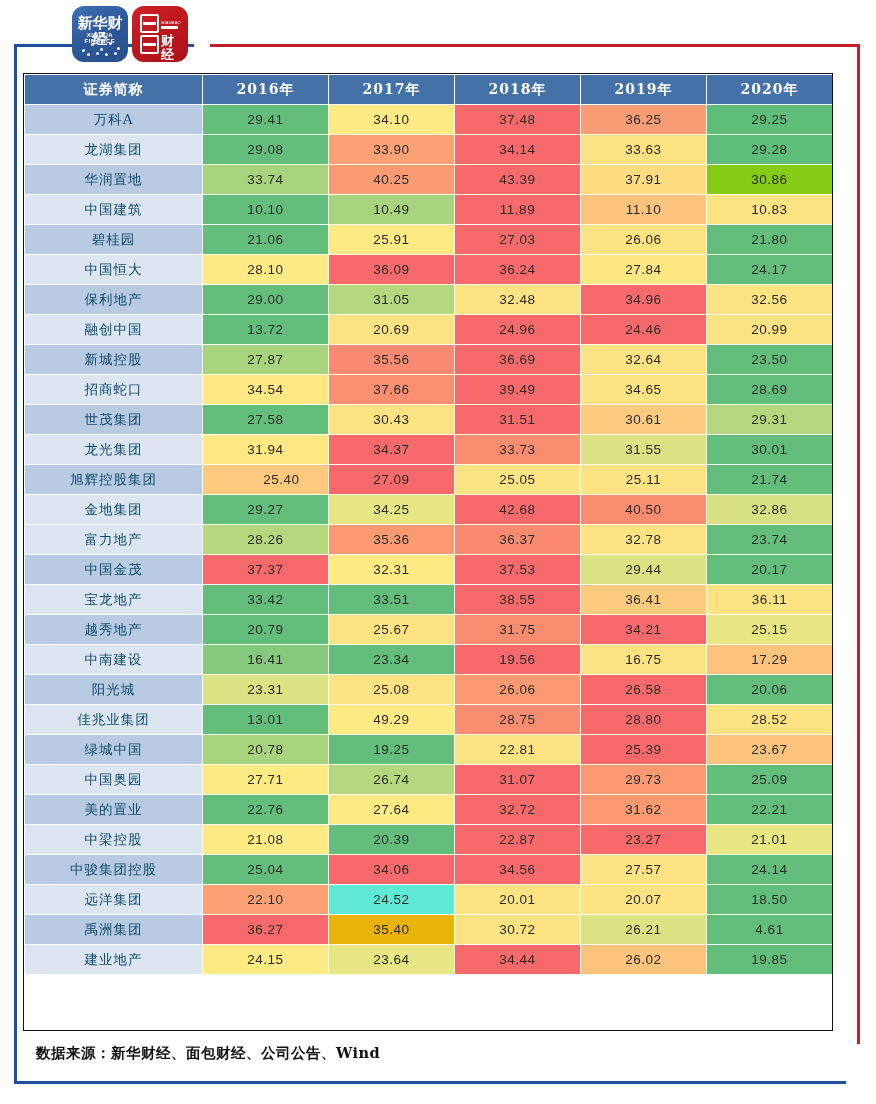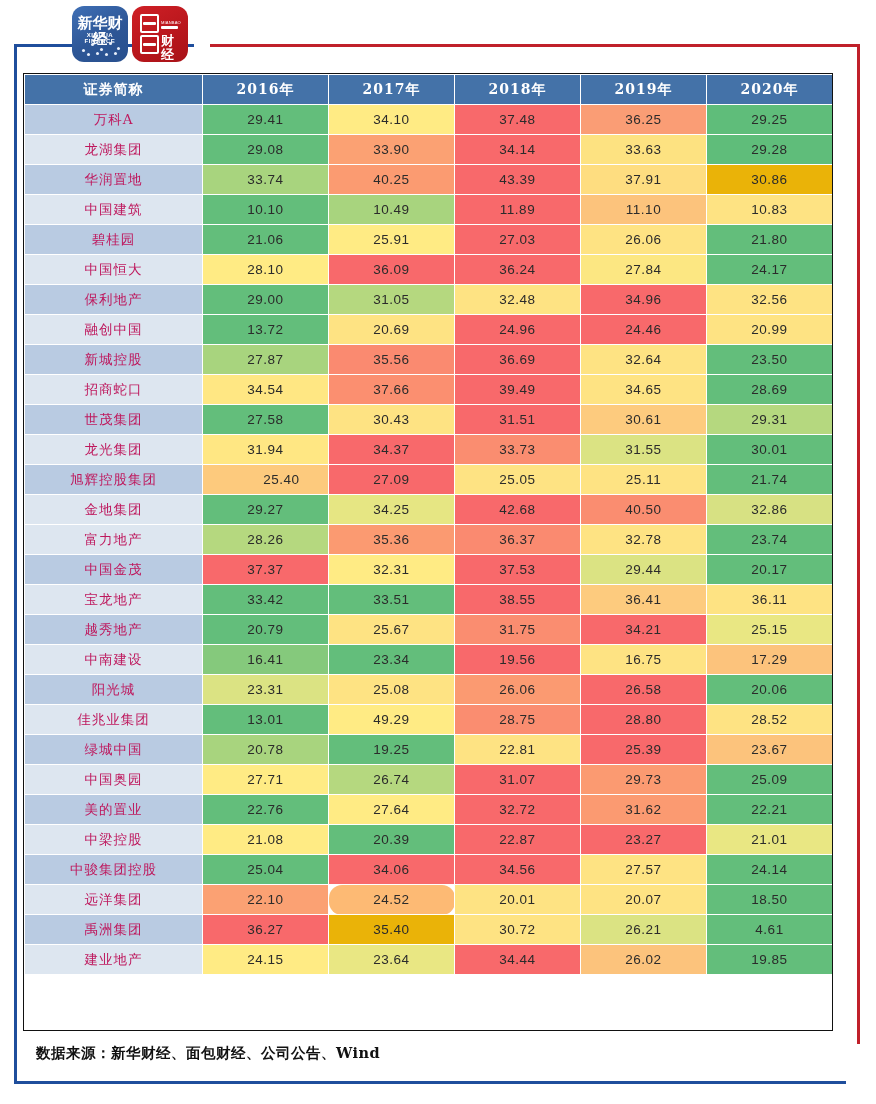--- a/index.html
+++ b/index.html
@@ -147,21 +147,21 @@
     border:1px solid #ffffff;
     text-align:center;
     font-size:13.5px;
     color:#2b2b2b;
     font-family:"Liberation Sans","DejaVu Sans",sans-serif;
     letter-spacing:0.5px;
   }
   table.heat td.name {
     font-family:"DejaVu Serif","Liberation Serif",serif;
     font-size:13.5px;
-    color:#be185d;
+    color:#0c4a6e;
     letter-spacing:1px;
   }
   table.heat tr.odd td.name  { background:#b9cbe2; }
   table.heat tr.even td.name { background:#dde6f0; }
 
   
   #data-table-wrap { outline:none; }
   #grid-border {
     position:absolute; left:23px; top:73px;
     width:810px; height:958px;
@@ -262,21 +262,21 @@
           <td style="background: rgb(248, 105, 107);">34.14</td>
           <td style="background: rgb(253, 226, 129);">33.63</td>
           <td style="background: rgb(95, 189, 122);">29.28</td>
         </tr>
         <tr class="odd">
           <td class="name">华润置地</td>
           <td style="background: rgb(168, 212, 126);">33.74</td>
           <td style="background: rgb(251, 155, 113);">40.25</td>
           <td style="background: rgb(248, 105, 107);">43.39</td>
           <td style="background: rgb(254, 221, 128);">37.91</td>
-          <td style="background: #eab308;">30.86</td>
+          <td style="background: #84cc16;">30.86</td>
         </tr>
         <tr class="even">
           <td class="name">中国建筑</td>
           <td style="background: rgb(99, 190, 123);">10.10</td>
           <td style="background: rgb(168, 212, 126);">10.49</td>
           <td style="background: rgb(248, 105, 107);">11.89</td>
           <td style="background: rgb(252, 195, 124);">11.10</td>
           <td style="background: rgb(254, 227, 131);">10.83</td>
         </tr>
         <tr class="odd">
@@ -451,21 +451,21 @@
           <td class="name">中骏集团控股</td>
           <td style="background: rgb(99, 190, 123);">25.04</td>
           <td style="background: rgb(248, 105, 107);">34.06</td>
           <td style="background: rgb(248, 105, 107);">34.56</td>
           <td style="background: rgb(254, 227, 131);">27.57</td>
           <td style="background: rgb(99, 190, 123);">24.14</td>
         </tr>
         <tr class="even">
           <td class="name">远洋集团</td>
           <td style="background: rgb(251, 161, 115);">22.10</td>
-          <td style="background: #fdba74; border-radius: 13px;">24.52</td>
+          <td style="background: #5eead4;">24.52</td>
           <td style="background: rgb(254, 227, 131);">20.01</td>
           <td style="background: rgb(254, 227, 131);">20.07</td>
           <td style="background: rgb(99, 190, 123);">18.50</td>
         </tr>
         <tr class="odd">
           <td class="name">禹洲集团</td>
           <td style="background: rgb(248, 105, 107);">36.27</td>
           <td style="background: #eab308;">35.40</td>
           <td style="background: rgb(254, 227, 131);">30.72</td>
           <td style="background: rgb(219, 227, 131);">26.21</td>

